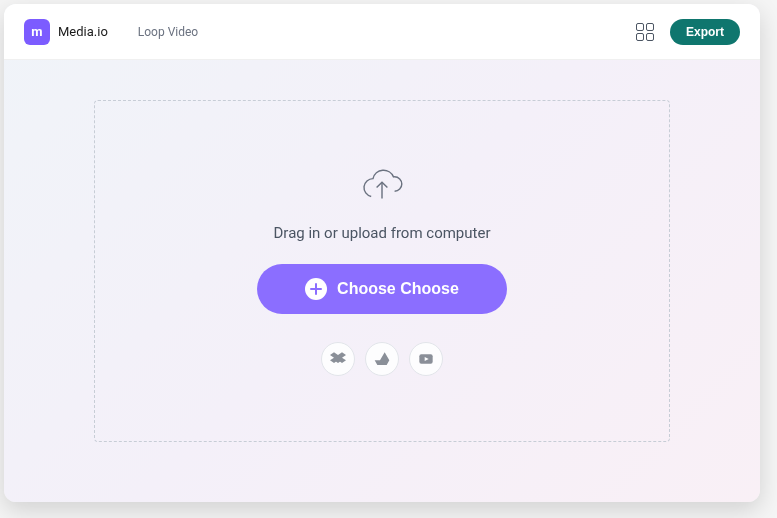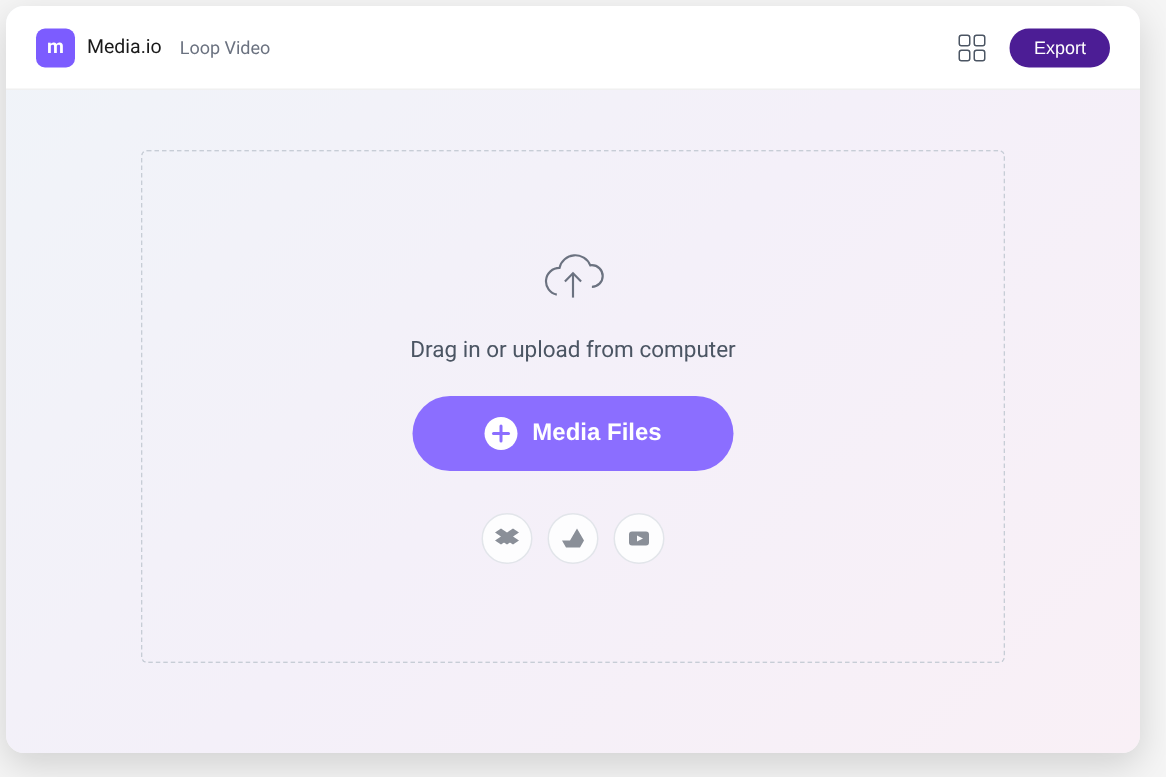--- a/index.html
+++ b/index.html
@@ -43,47 +43,47 @@
       font-size: 13px;
       font-weight: bold;
     }
     .brand-name {
       margin-left: 8px;
       font-size: 13px;
       font-weight: 400;
       color: #1a1a1a;
     }
     .tool-name {
-      margin-left: 12px;
+      margin-left: 30px;
       font-size: 12px;
       color: #6b7280;
     }
     .header-spacer { flex: 1; }
     .grid-icon {
       width: 18px;
       height: 18px;
       display: grid;
       grid-template-columns: 1fr 1fr;
       grid-template-rows: 1fr 1fr;
       gap: 2px;
       margin-right: 16px;
       cursor: pointer;
     }
     .grid-icon span {
       border: 1.3px solid #4b5563;
       border-radius: 2px;
     }
     .export-btn {
-      background: #4c1d95;
+      background: #0f766e;
       color: white;
       border: none;
       border-radius: 14px;
       padding: 6px 16px;
       font-size: 12px;
-      font-weight: 400;
+      font-weight: 700;
       cursor: pointer;
     }
     .main-area {
       flex: 1;
       display: flex;
       align-items: center;
       justify-content: center;
       padding: 40px 90px 60px;
     }
     .dropzone {
@@ -178,21 +178,21 @@
         <path d="M18 24l6-6 6 6"></path>
       </svg>
       <div class="drop-text">Drag in or upload from computer</div>
       <button class="choose-btn">
         <span class="plus-circle">
           <svg viewBox="0 0 14 14" fill="#8b6eff">
               <rect x="6" y="1" width="2" height="12" rx="1"></rect>
               <rect x="1" y="6" width="12" height="2" rx="1"></rect>
             </svg>
         </span>
-        <span>Media Files</span>
+        <span>Choose Choose</span>
       </button>
       <div class="source-row">
         <div class="source-btn">
           <svg viewBox="0 0 24 24" fill="currentColor">
             <path d="M6 2L0 6l6 4-6 4 6 4 6-4 6 4 6-4-6-4 6-4-6-4-6 4z M6 14l6 4 6-4-6-4z"></path>
           </svg>
         </div>
         <div class="source-btn">
           <svg viewBox="0 0 24 24" fill="currentColor">
             <path d="M8 2l8 0 7 12-4 7H5l-4-7z M8 2L1 14h8l7-12z M16 2l7 12-4 7-7-12z"></path>

